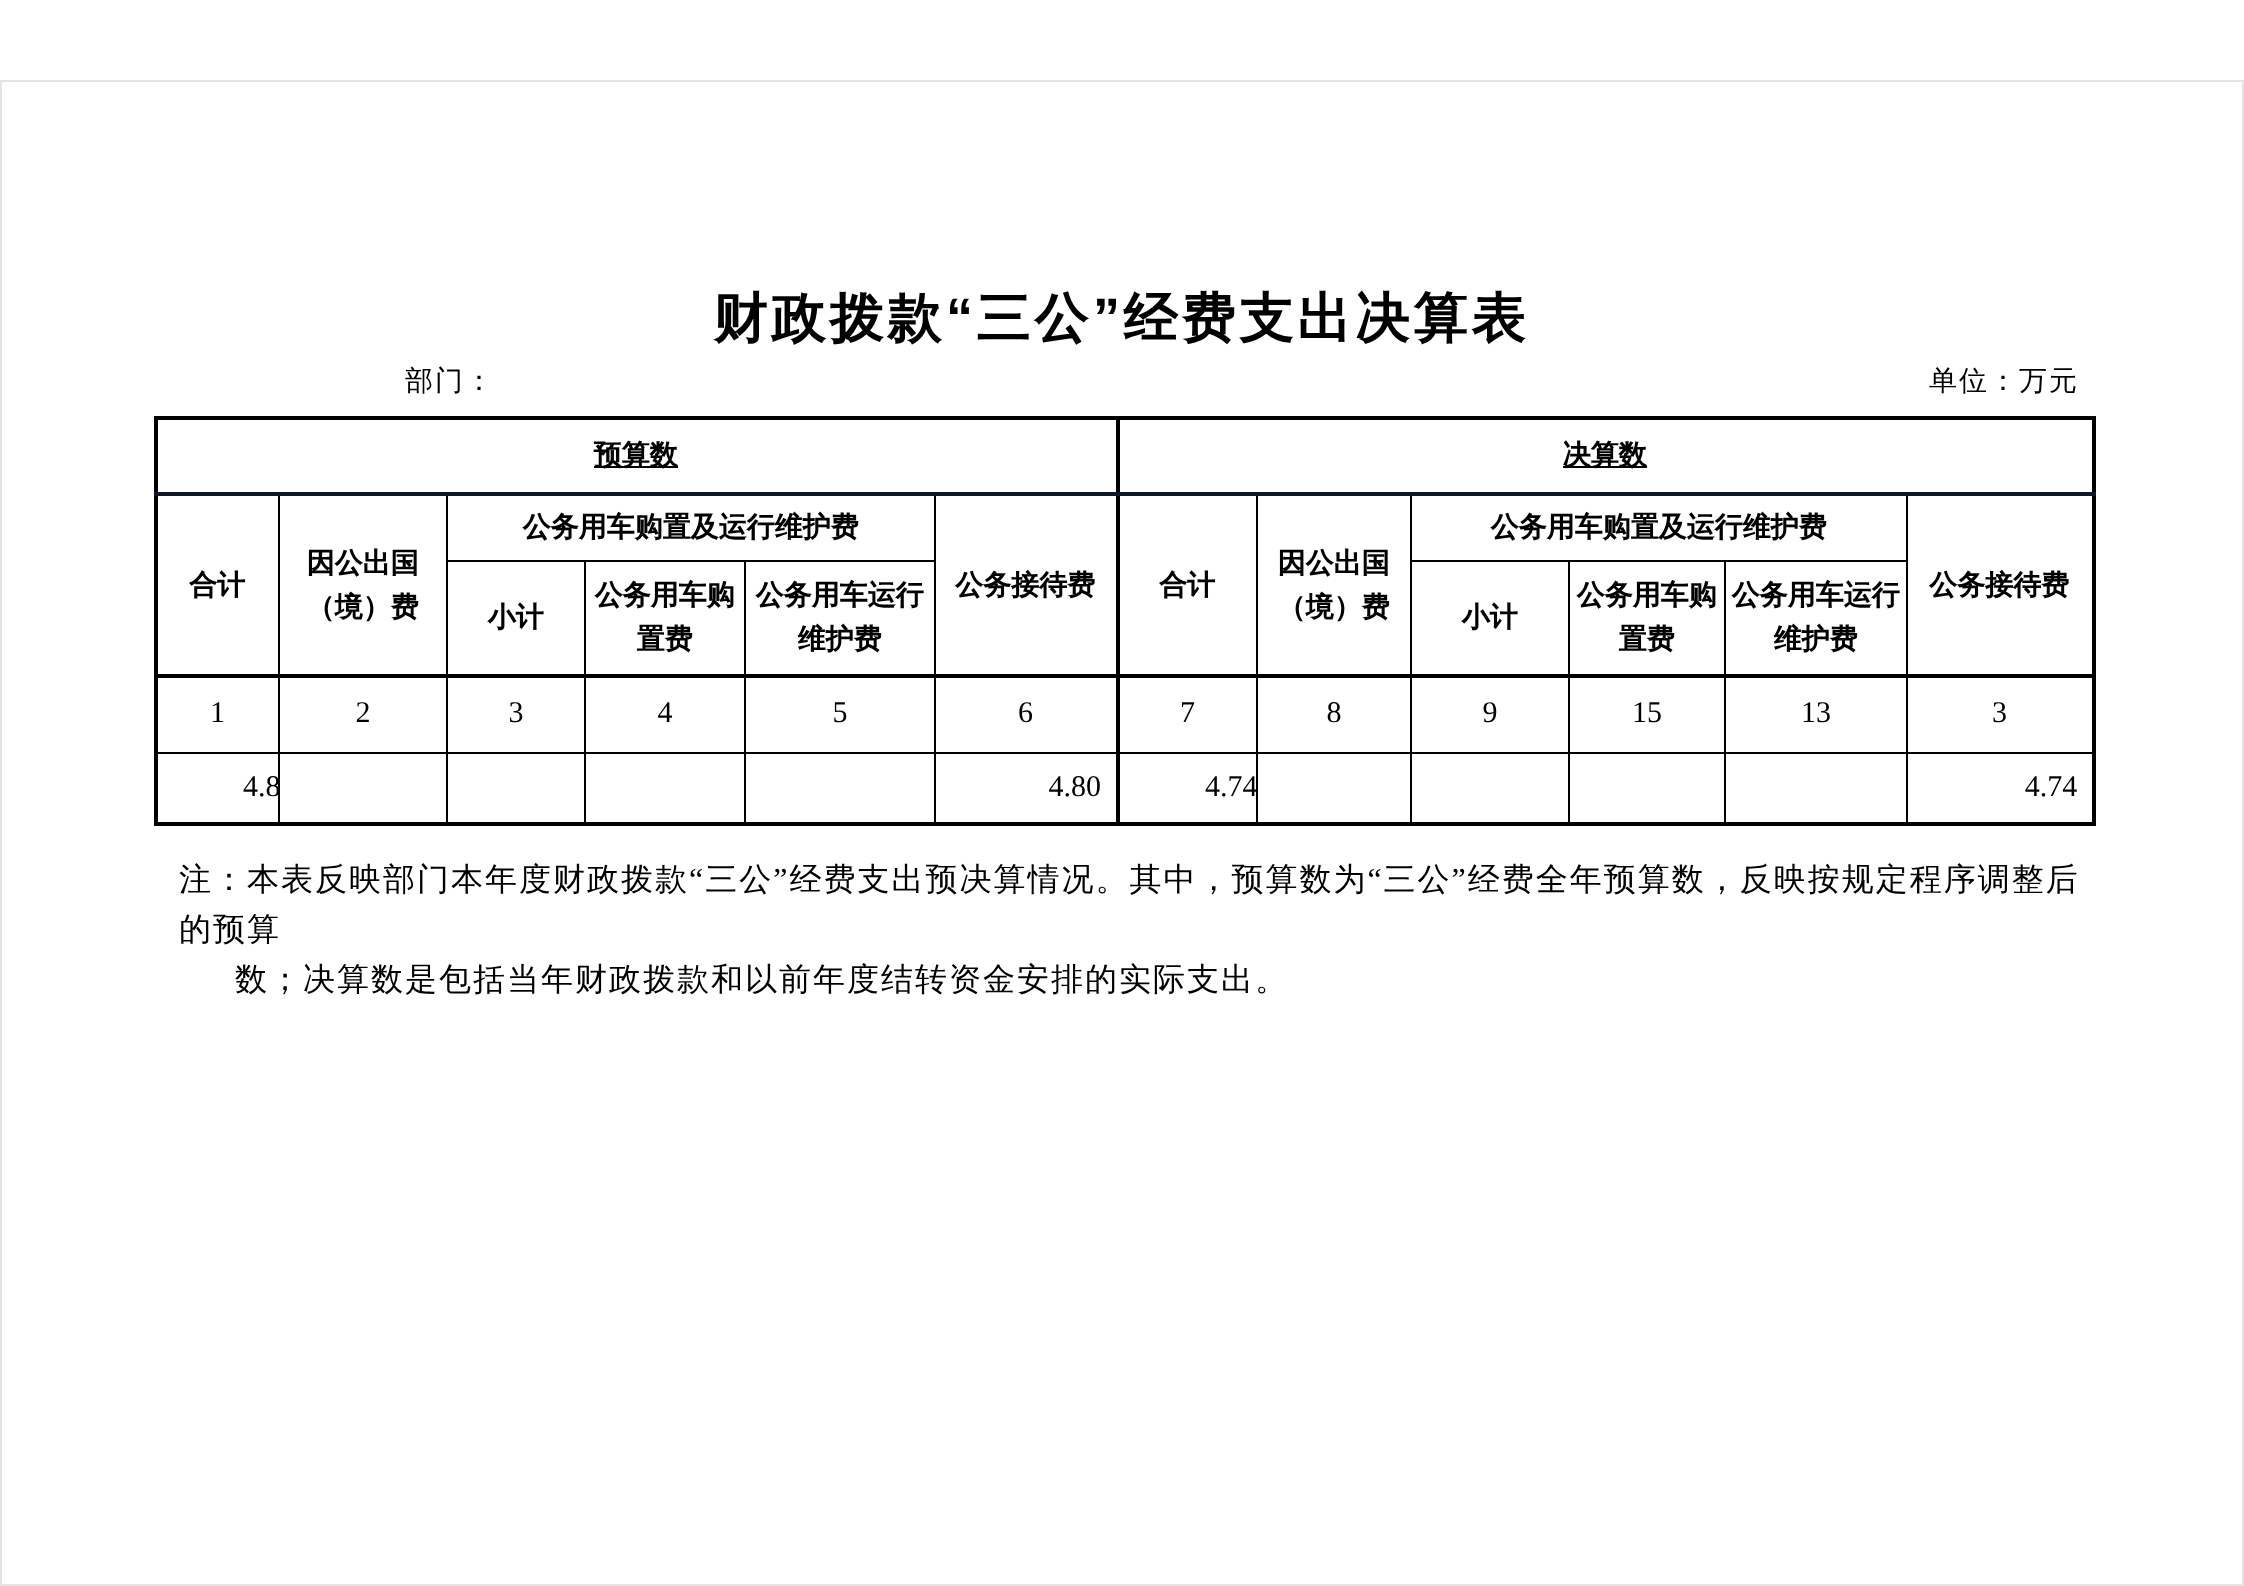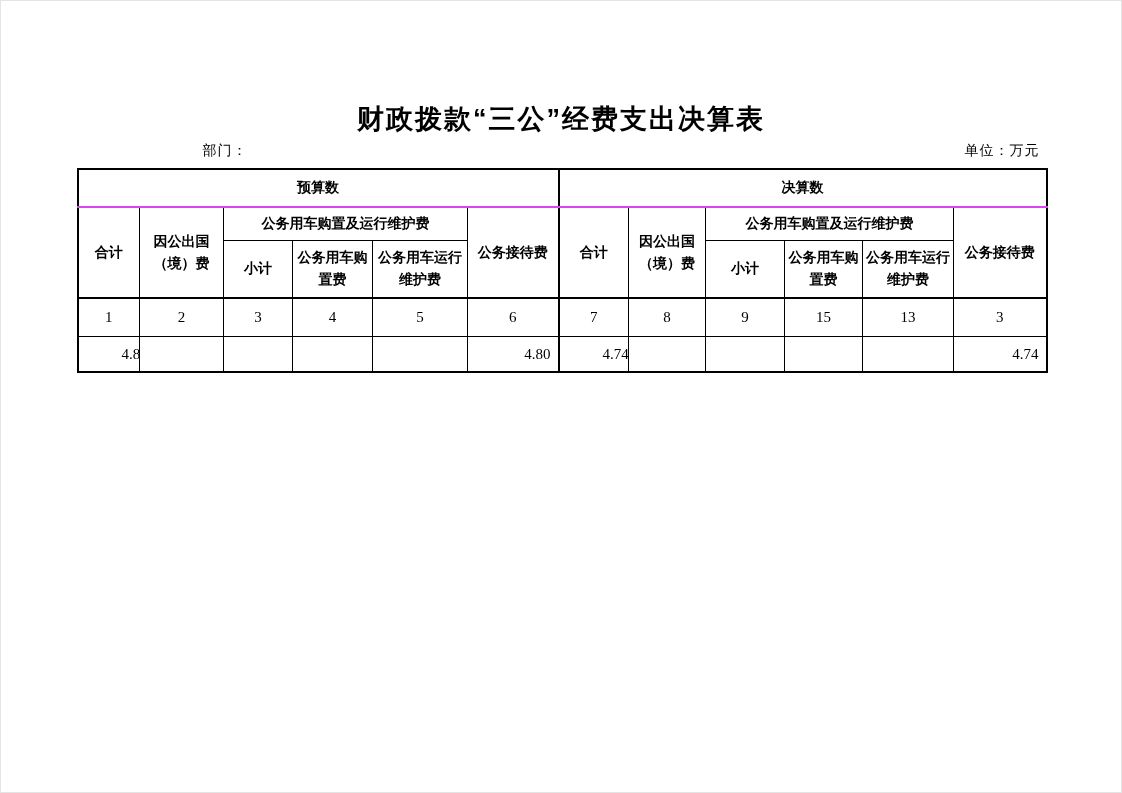--- a/index.html
+++ b/index.html
@@ -10,20 +10,21 @@
     color: #000;
     font-family: "Liberation Serif", serif;
     position: relative;
     overflow: hidden;
   }
   .sheet {
     position: absolute;
     inset: 0;
     border: 1px solid #e4e4e4;
     box-sizing: border-box;
+    margin-top: 40px;
   }
   .doc-title {
     margin: 0;
     padding-top: 100px;
     text-align: center;
     font-family: "Liberation Sans", sans-serif;
     font-weight: bold;
     font-size: 27px;
     letter-spacing: 2px;
   }
@@ -67,21 +68,21 @@
     font-weight: bold;
     text-align: center;
     vertical-align: middle;
     line-height: 1.55;
   }
   .fin-table td {
     font-size: 15px;
     text-align: center;
     vertical-align: middle;
   }
-  tr.section-row th { height: 36px; border-bottom: 2px solid #d946ef; }
+  tr.section-row th { height: 36px; border-bottom: 2px solid #0f172a; text-decoration: underline; }
   tr.head-row th   { height: 32px; }
   tr.sub-row th    { height: 56px; }
   tr.num-row td    { height: 37px; border-top: 2px solid #000; }
   tr.val-row td    { height: 34px; text-align: right; padding-right: 7px; padding-left: 43px; }
   .mid { border-left: 2px solid #000 !important; }
 
   .note {
     margin-top: 15px;
     font-size: 16px;
     line-height: 25px;
@@ -176,17 +177,21 @@
         <td class="mid">4.74</td>
         <td></td>
         <td></td>
         <td></td>
         <td></td>
         <td>4.74</td>
       </tr>
     </tbody>
       </table>
 
+    <div class="note">
+      <div class="line-1">注：本表反映部门本年度财政拨款“三公”经费支出预决算情况。其中，预算数为“三公”经费全年预算数，反映按规定程序调整后的预算</div>
+      <div class="line-2">数；决算数是包括当年财政拨款和以前年度结转资金安排的实际支出。</div>
+    </div>
 
   </div>
 
 
 </div>
 
 </body></html>

